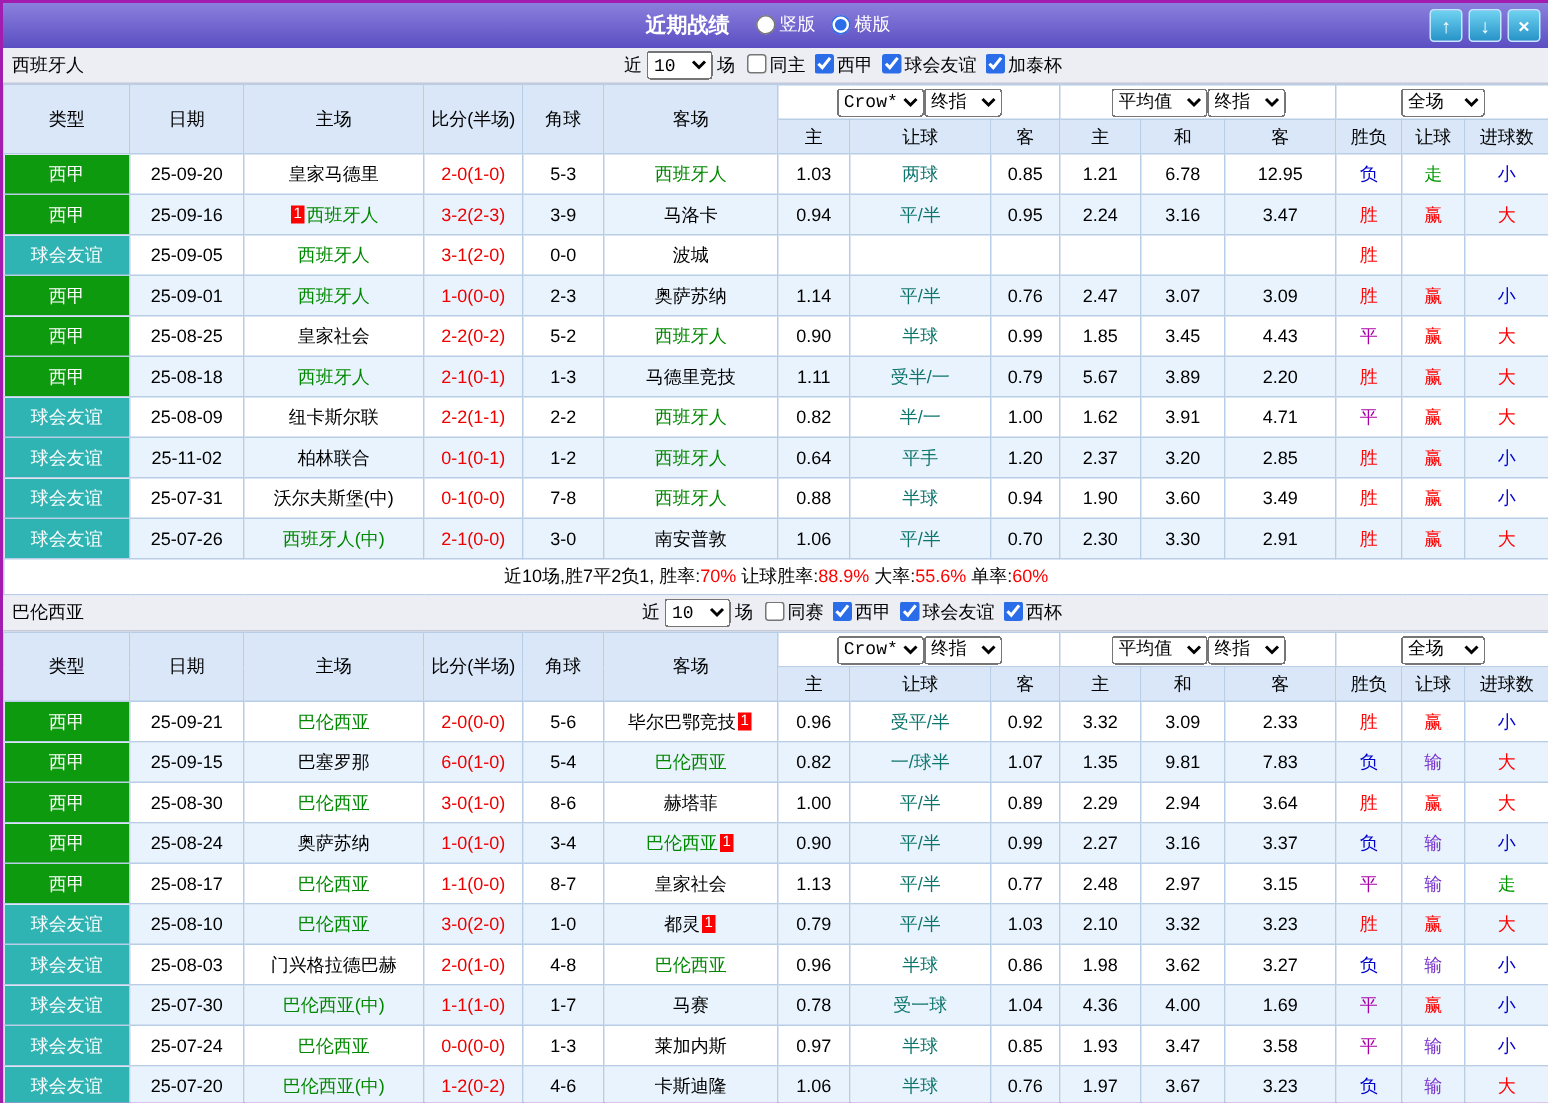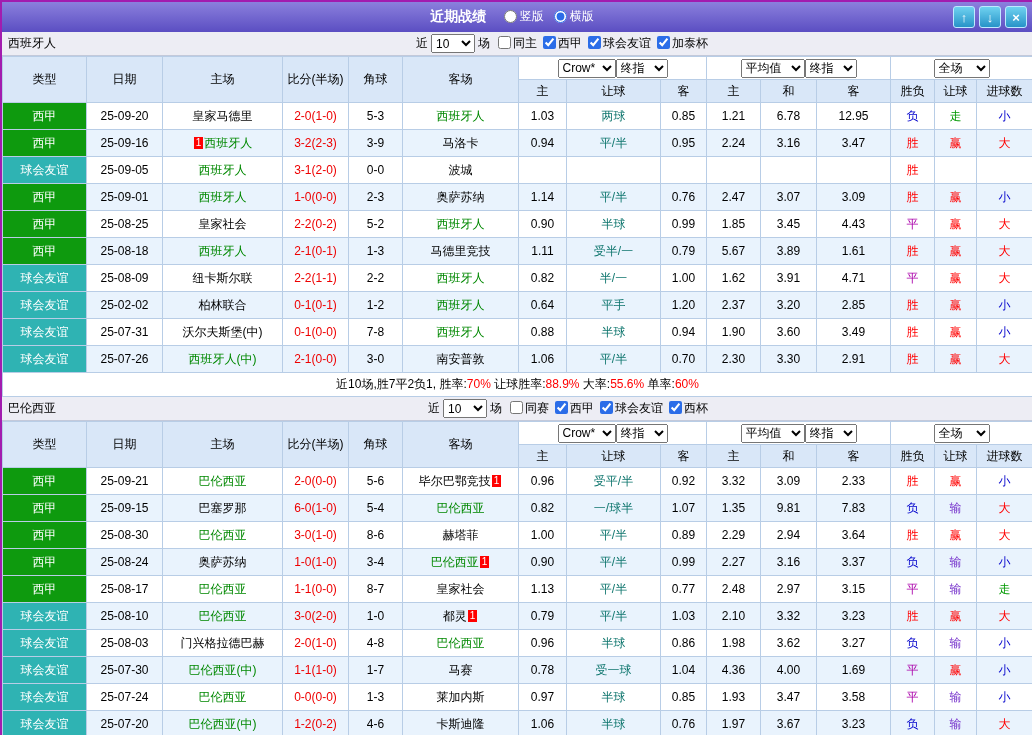--- a/index.html
+++ b/index.html
@@ -33,21 +33,21 @@
   td.type{color:#fff;}
   td.type.lg{background:#0e9a0e;}
   td.type.fr{background:#2fb3b3;}
   .hl{color:#008800;}
   td.score{color:#ee0000;}
   td.handicap{color:#0f766e;}
   .badge{display:inline-block;background:#f00;color:#fff;font-size:10px;line-height:12px;padding:0 2px;margin:0 1px;vertical-align:middle;}
   td.summary{height:23px;background:#fff;}
   .s-label{color:#000;}
   .s-value{color:#f00;}
-  select{font-size:12px;font-family:Liberation Sans, sans-serif;height:19px;}
+  select{font-size:12px;font-family:Liberation Mono, monospace;height:19px;}
 </style>
 </head>
 <body>
 
 <div class="page">
   <div class="topbar">
     <div class="topbar-center">
       <span class="win-title">近期战绩</span>
       <span class="layout-radios" id="layout-radios"><label><input type="radio" name="layout" style="">竖版</label><label><input type="radio" name="layout" checked="" style="">横版</label></span>
     </div>
@@ -204,21 +204,21 @@
               <td>25-08-18</td>
               <td class="team"><span class="hl">西班牙人</span></td>
               <td class="score">2-1(0-1)</td>
               <td>1-3</td>
               <td class="team"><span class="">马德里竞技</span></td>
               <td class="num">1.11</td>
               <td class="handicap">受半/一</td>
               <td class="num">0.79</td>
               <td class="num">5.67</td>
               <td class="num">3.89</td>
-              <td class="num">1.61</td>
+              <td class="num">2.20</td>
               <td class="res" style="color: rgb(255, 0, 0);">胜</td>
               <td class="res" style="color: rgb(255, 0, 0);">赢</td>
               <td class="res" style="color: rgb(255, 0, 0);">大</td>
             </tr>
             <tr class="">
               <td class="type fr">球会友谊</td>
               <td>25-08-09</td>
               <td class="team"><span class="">纽卡斯尔联</span></td>
               <td class="score">2-2(1-1)</td>
               <td>2-2</td>
@@ -228,21 +228,21 @@
               <td class="num">1.00</td>
               <td class="num">1.62</td>
               <td class="num">3.91</td>
               <td class="num">4.71</td>
               <td class="res" style="color: rgb(170, 0, 170);">平</td>
               <td class="res" style="color: rgb(255, 0, 0);">赢</td>
               <td class="res" style="color: rgb(255, 0, 0);">大</td>
             </tr>
             <tr class="alt">
               <td class="type fr">球会友谊</td>
-              <td>25-02-02</td>
+              <td>25-11-02</td>
               <td class="team"><span class="">柏林联合</span></td>
               <td class="score">0-1(0-1)</td>
               <td>1-2</td>
               <td class="team"><span class="hl">西班牙人</span></td>
               <td class="num">0.64</td>
               <td class="handicap">平手</td>
               <td class="num">1.20</td>
               <td class="num">2.37</td>
               <td class="num">3.20</td>
               <td class="num">2.85</td>

